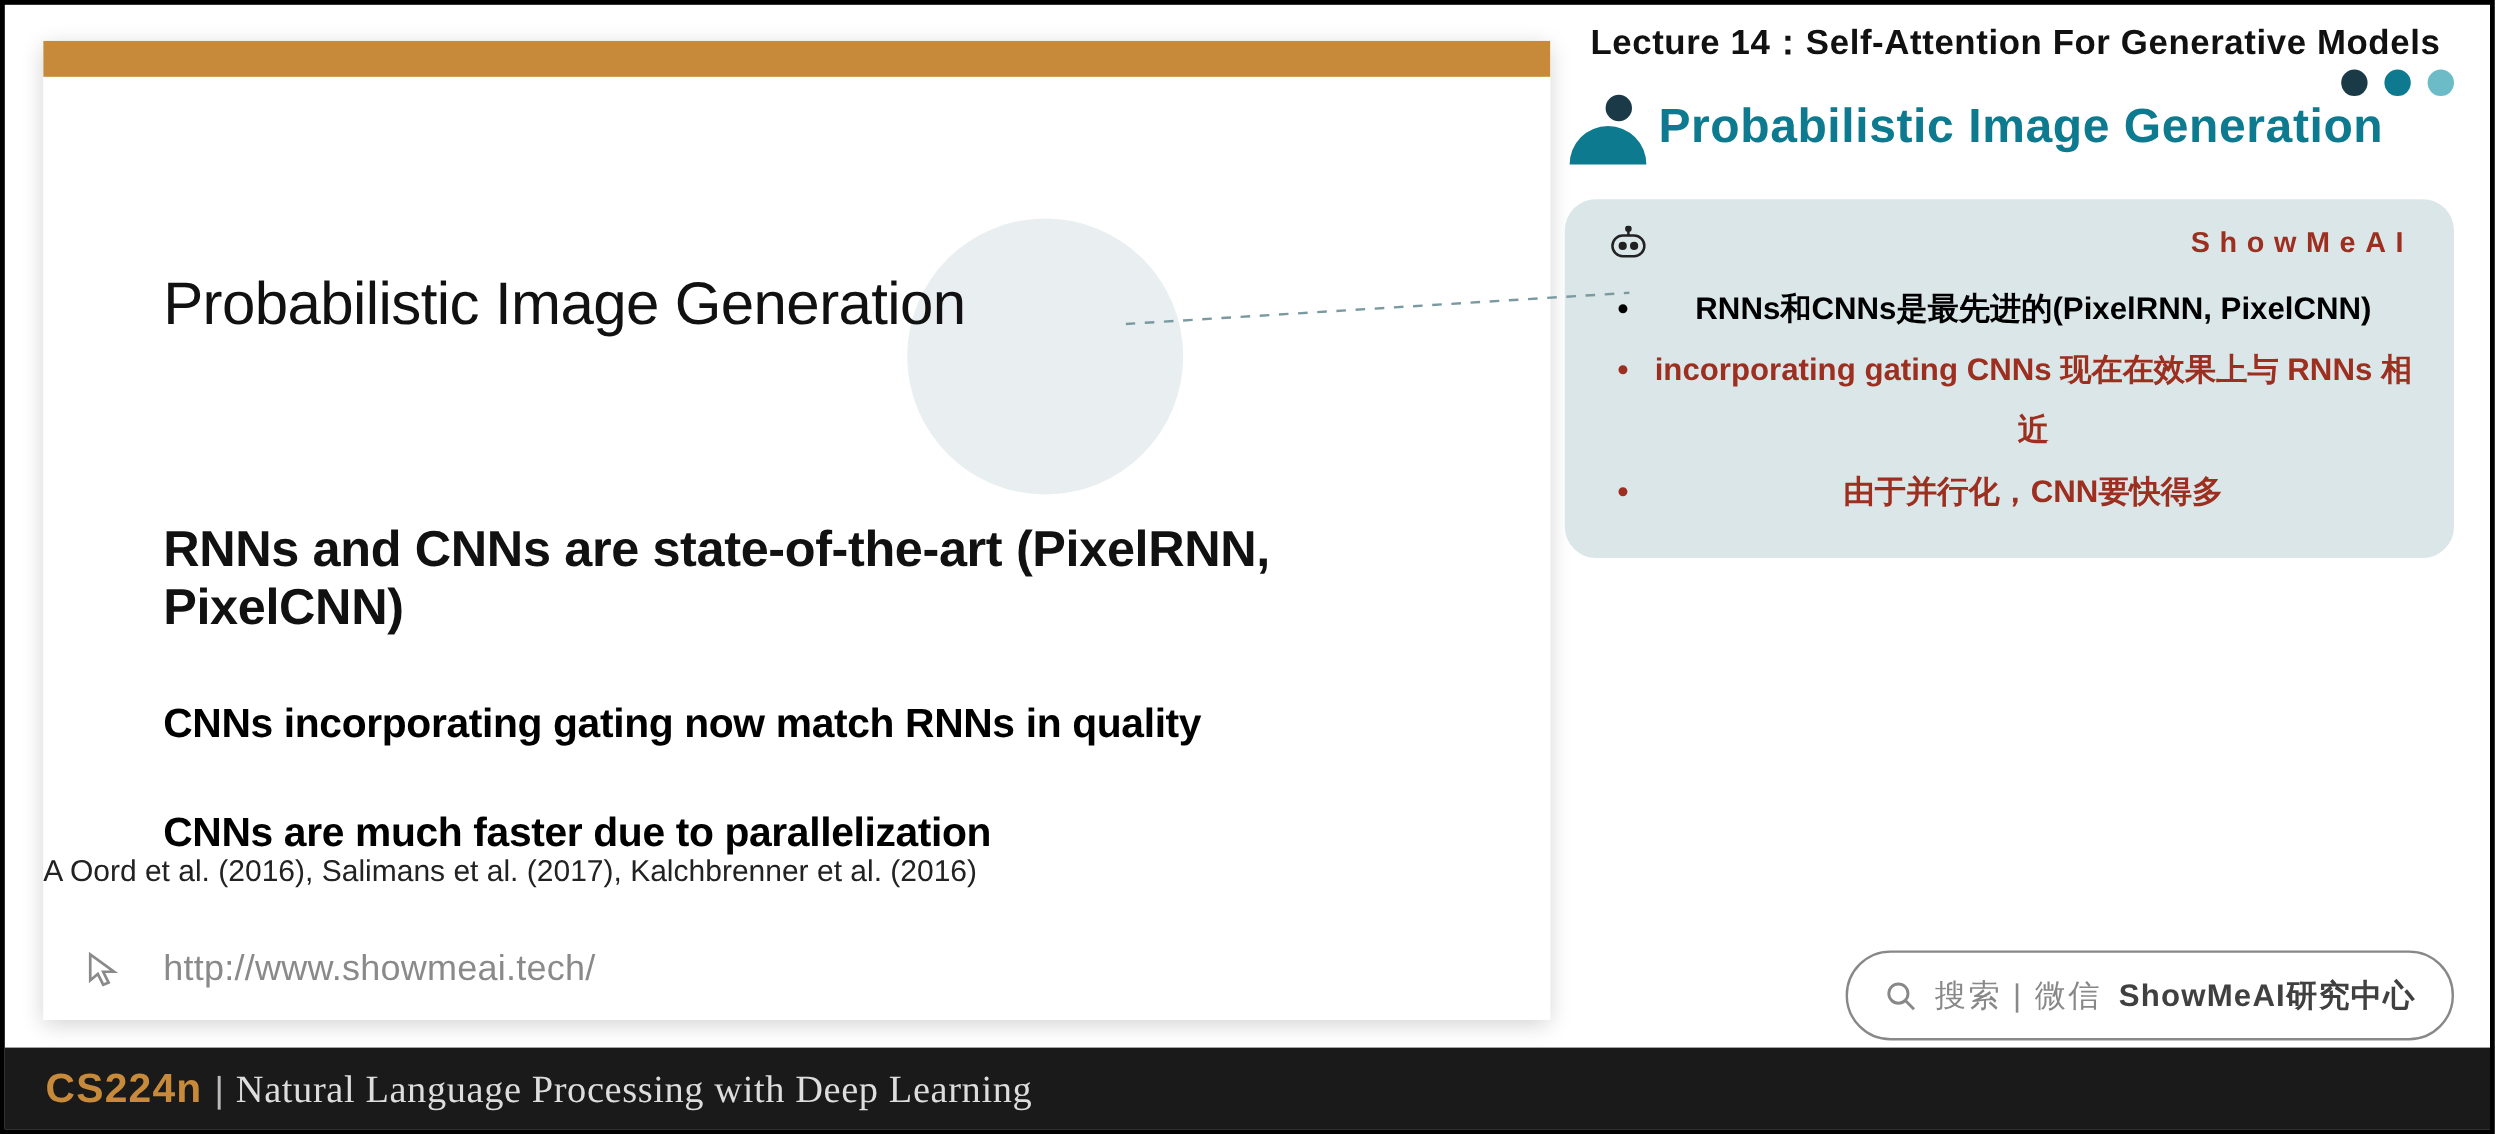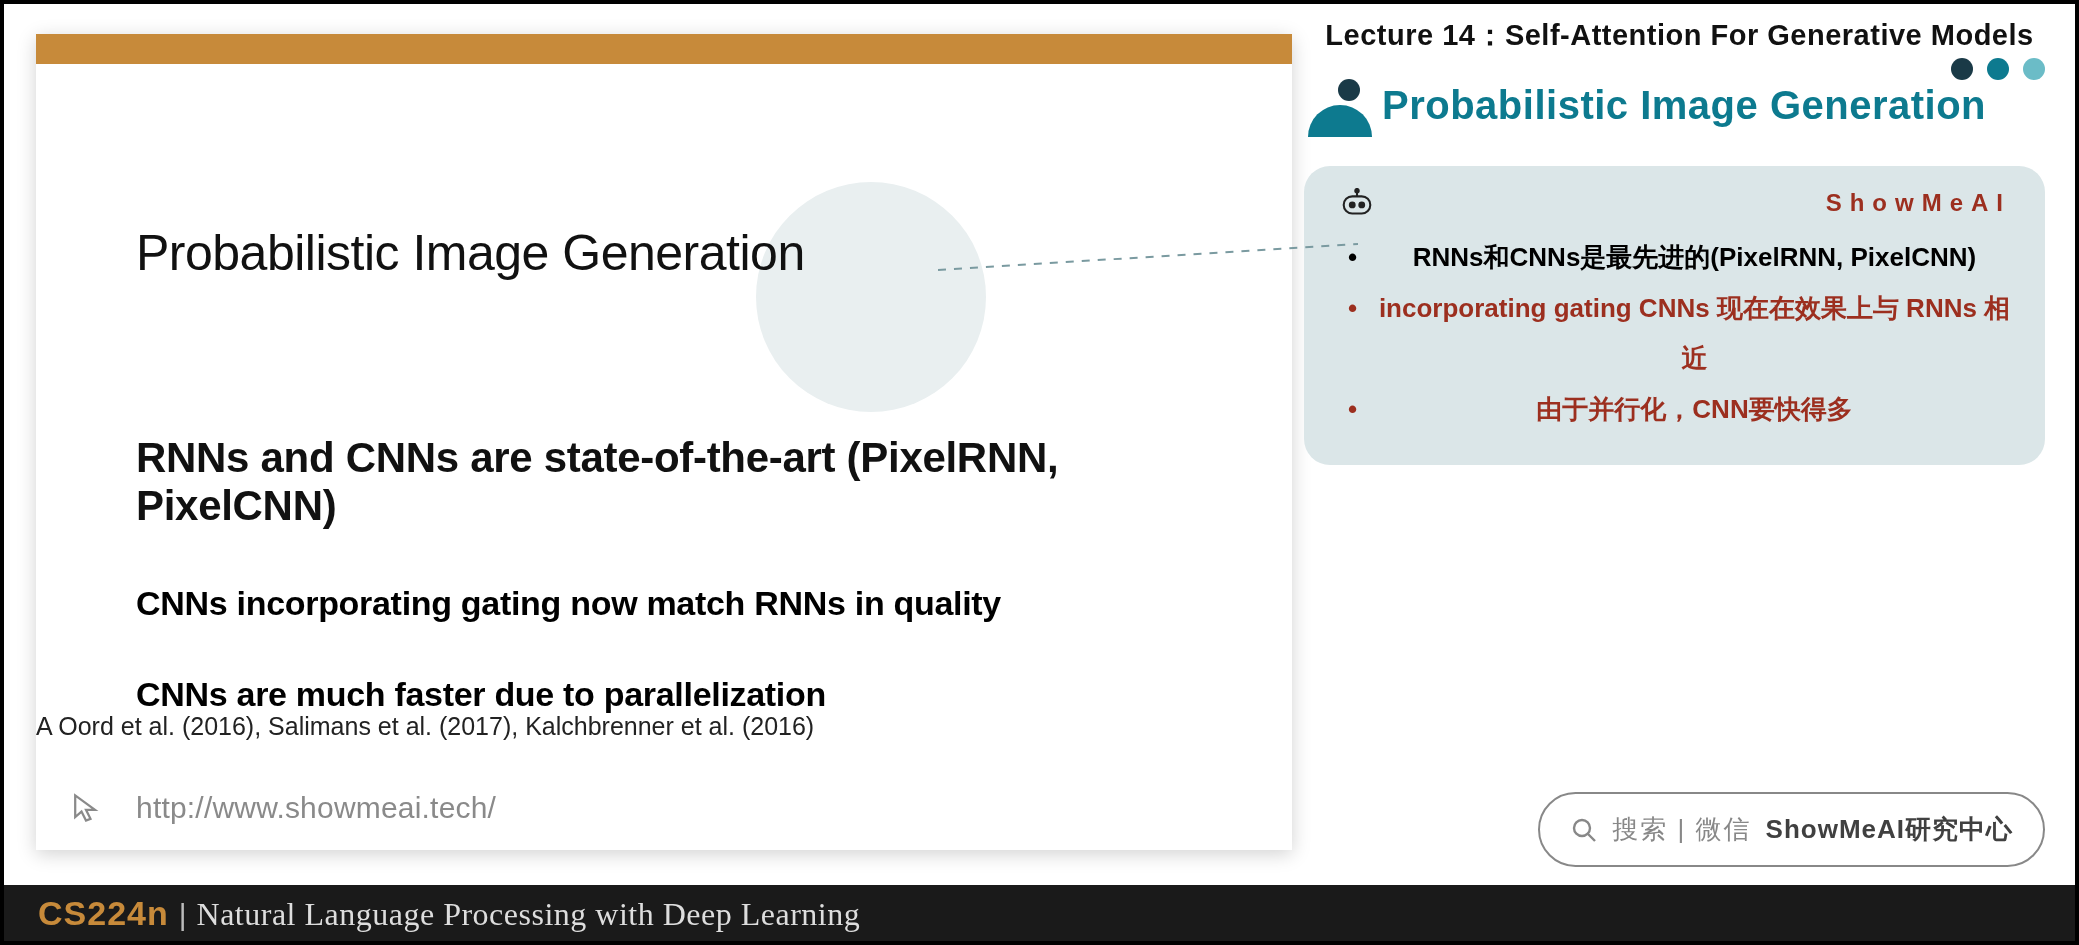--- a/index.html
+++ b/index.html
@@ -241,21 +241,21 @@
   .search-pill .mag {
     width: 28px; height: 28px;
   }
   .search-pill .mag svg { width: 100%; height: 100%; }
   .search-pill .t1 { font-size: 26px; color: #888; letter-spacing: 2px; }
   .search-pill .t2 { font-size: 26px; font-weight: 700; color: #404040; letter-spacing: 1px; }
 
   .footer-bar {
     position: absolute;
     left: 0; right: 0; bottom: 0;
-    height: 56px;
+    height: 68px;
     background: #1a1a1a;
     display: flex;
     align-items: center;
     justify-content: space-between;
     padding: 0 30px 0 34px;
   }
   .footer-left {
     display: flex;
     align-items: baseline;
     gap: 10px;

